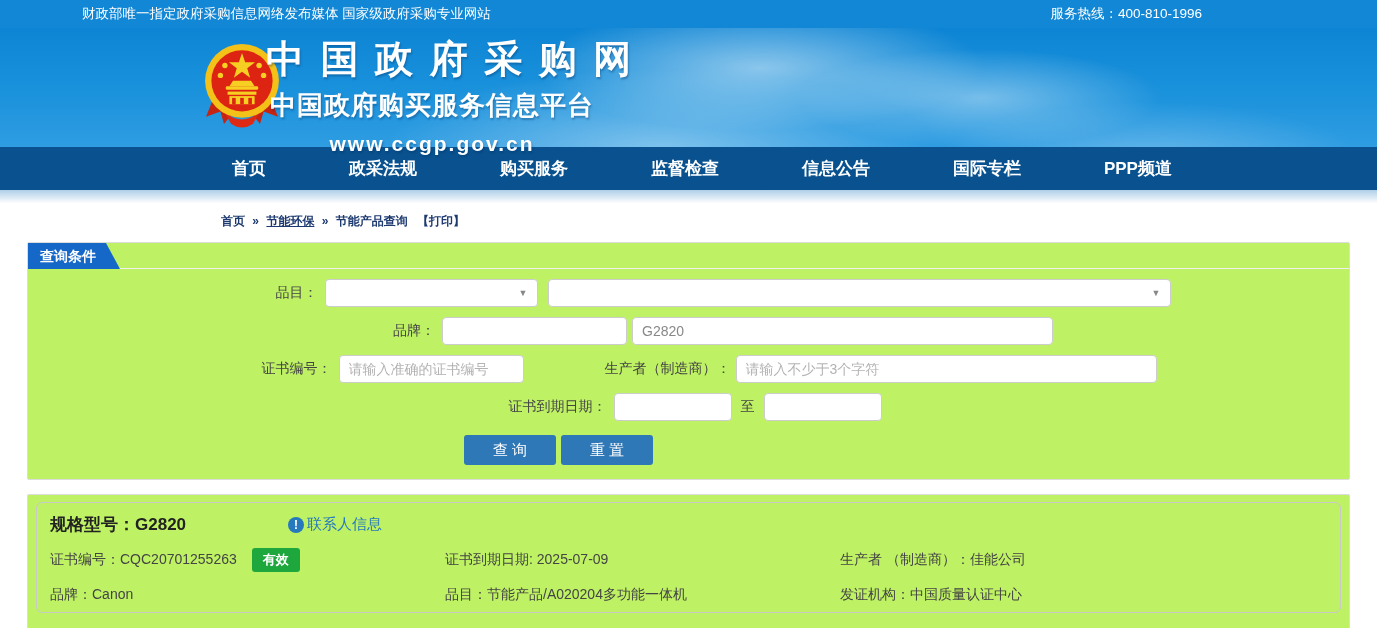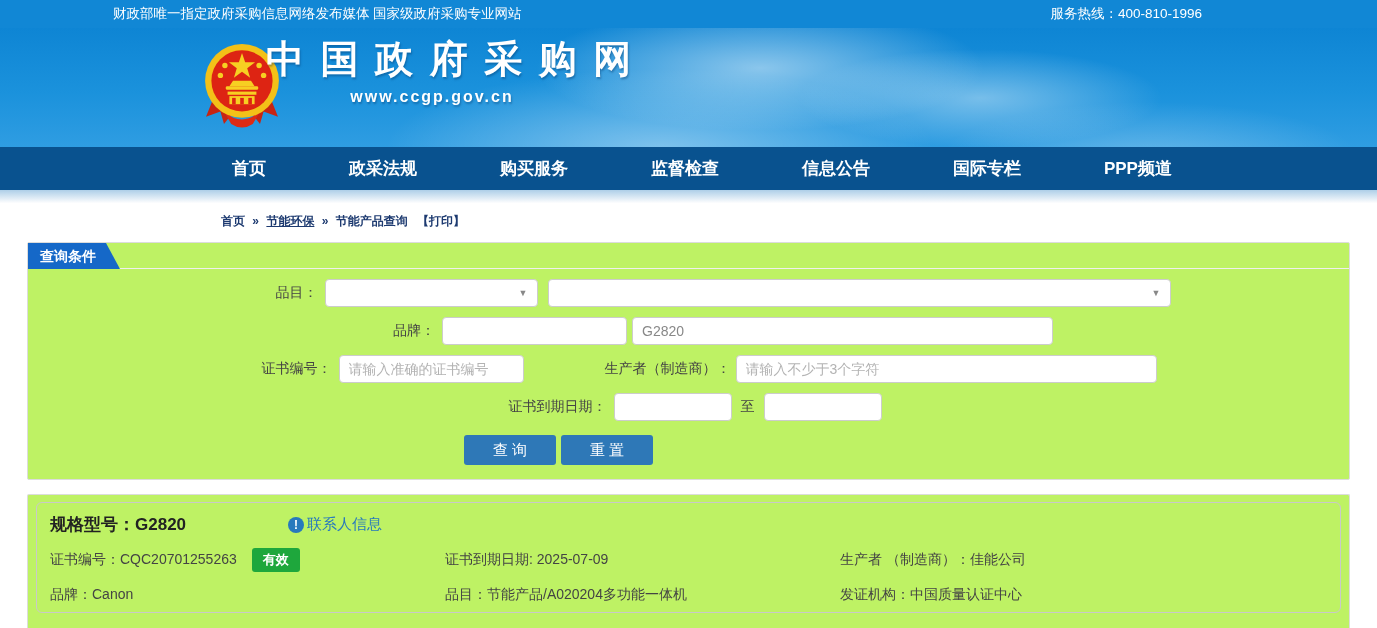--- a/index.html
+++ b/index.html
@@ -2,38 +2,38 @@
 <html><head>
 <meta charset="utf-8">
 <style>
   * { box-sizing: border-box; margin: 0; padding: 0; }
   html, body { width: 1377px; height: 628px; overflow: hidden; }
   body { font-family: "Liberation Sans", sans-serif; background: #fff; position: relative; }
 
   
   .topbar { height: 28px; background: #1187d5; color: #fff; font-size: 13.5px;
             display: flex; align-items: center; }
-  .topbar-slogan { margin-left: 113px; font-family: Liberation Serif, serif; }
+  .topbar-slogan { margin-left: 82px; }
   .topbar-hotline { margin-left: auto; margin-right: 175px; }
 
   
   .header { height: 119px; position: relative;
     background:
       radial-gradient(ellipse 320px 90px at 760px 40px, rgba(255,255,255,.50), transparent 70%),
       radial-gradient(ellipse 260px 70px at 980px 70px, rgba(255,255,255,.40), transparent 70%),
       radial-gradient(ellipse 380px 110px at 660px 120px, rgba(255,255,255,.38), transparent 72%),
       radial-gradient(ellipse 300px 80px at 1150px 130px, rgba(255,255,255,.25), transparent 70%),
       linear-gradient(180deg, #0e85d4 0%, #1b92dc 55%, #2f9de2 100%);
   }
   .emblem { position: absolute; left: 197px; top: 13px; width: 90px; height: 94px; }
   .title-block { position: absolute; left: 266px; top: 6px; width: 332px; text-align: center;
                  color: #fff; text-shadow: 1px 2px 2px rgba(0,45,95,.35); }
   .site-name { font-size: 38px; font-weight: bold; white-space: nowrap; letter-spacing: 3px; }
   .subtitle  { font-size: 26px; font-weight: bold; white-space: nowrap; letter-spacing: 1px; margin-top: 3px; }
-  .site-url  { font-size: 16px; font-weight: bold; letter-spacing: 2px; margin-top: 3px; }
+  .site-url  { font-size: 21px; font-weight: bold; letter-spacing: 2px; margin-top: 9px; }
 
   
   .navbar { height: 43px; background: #09528f; display: flex; align-items: center;
             justify-content: space-between; padding: 0 205px 0 232px;
             color: #fff; font-size: 17px; font-weight: bold; }
   .nav-item { cursor: pointer; white-space: nowrap; }
   .fade { height: 13px; background: linear-gradient(#aecfe8, #fdfdfe); }
 
   
   .breadcrumb { margin: 10px 0 12px 221px; font-size: 12px; font-weight: bold; color: #1d3a70; }
@@ -110,20 +110,21 @@
     <rect x="32" y="50" width="36" height="4" rx="1.5" fill="#f7cf22"></rect>
     <path d="M36 50 L40 44 L60 44 L64 50 Z" fill="#f7cf22"></path>
     <rect x="34" y="56" width="32" height="3.5" fill="#f7cf22"></rect>
     <rect x="36" y="61" width="28" height="9" fill="#f7cf22"></rect>
     <rect x="39" y="63" width="4" height="7" fill="#dd2413"></rect>
     <rect x="48" y="63" width="4" height="7" fill="#dd2413"></rect>
     <rect x="57" y="63" width="4" height="7" fill="#dd2413"></rect>
   </svg>
   <div class="title-block">
     <div class="site-name">中 国 政 府 采 购 网</div>
+    <div class="subtitle">中国政府购买服务信息平台</div>
     <div class="site-url">www.ccgp.gov.cn</div>
   </div>
 </div>
 
 <div class="navbar">
   <span class="nav-item">首页</span>
   <span class="nav-item">政采法规</span>
   <span class="nav-item">购买服务</span>
   <span class="nav-item">监督检查</span>
   <span class="nav-item">信息公告</span>

